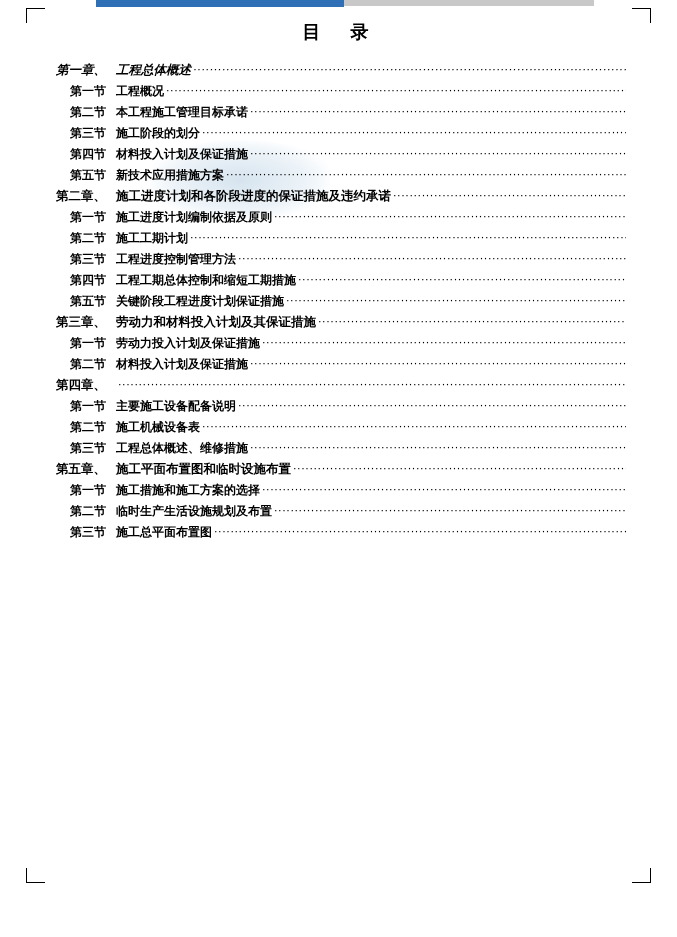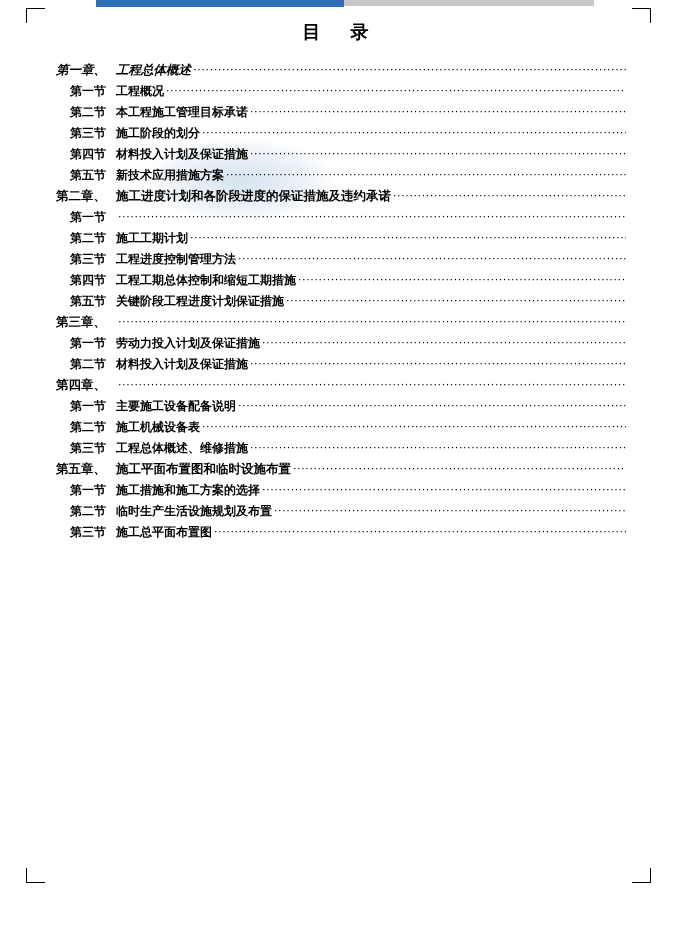--- a/index.html
+++ b/index.html
@@ -194,20 +194,21 @@
       </div>
       <div class="toc-entry chapter">
         <span class="ent-num">第二章、</span>
         <span class="ent-gap"></span>
         <span class="ent-label">施工进度计划和各阶段进度的保证措施及违约承诺</span>
         <span class="ent-dots">········································································································································································································</span>
       </div>
       <div class="toc-entry section">
         <span class="ent-num">第一节</span>
         <span class="ent-gap"></span>
+        <span class="ent-label">施工进度计划编制依据及原则</span>
         <span class="ent-dots">········································································································································································································</span>
       </div>
       <div class="toc-entry section">
         <span class="ent-num">第二节</span>
         <span class="ent-gap"></span>
         <span class="ent-label">施工工期计划</span>
         <span class="ent-dots">········································································································································································································</span>
       </div>
       <div class="toc-entry section">
         <span class="ent-num">第三节</span>
@@ -223,20 +224,21 @@
       </div>
       <div class="toc-entry section">
         <span class="ent-num">第五节</span>
         <span class="ent-gap"></span>
         <span class="ent-label">关键阶段工程进度计划保证措施</span>
         <span class="ent-dots">········································································································································································································</span>
       </div>
       <div class="toc-entry chapter">
         <span class="ent-num">第三章、</span>
         <span class="ent-gap"></span>
+        <span class="ent-label">劳动力和材料投入计划及其保证措施</span>
         <span class="ent-dots">········································································································································································································</span>
       </div>
       <div class="toc-entry section">
         <span class="ent-num">第一节</span>
         <span class="ent-gap"></span>
         <span class="ent-label">劳动力投入计划及保证措施</span>
         <span class="ent-dots">········································································································································································································</span>
       </div>
       <div class="toc-entry section">
         <span class="ent-num">第二节</span>

